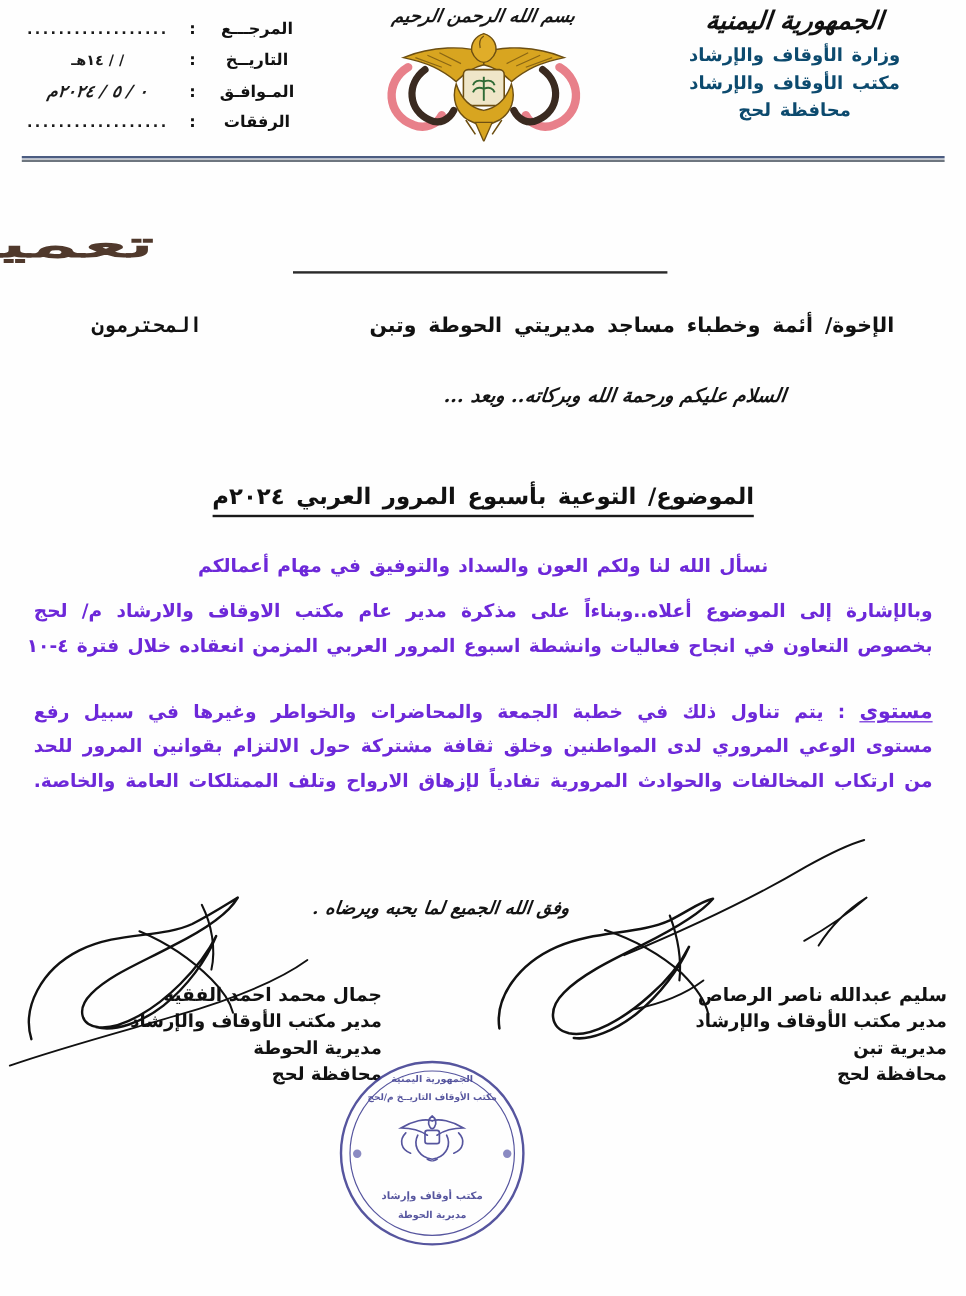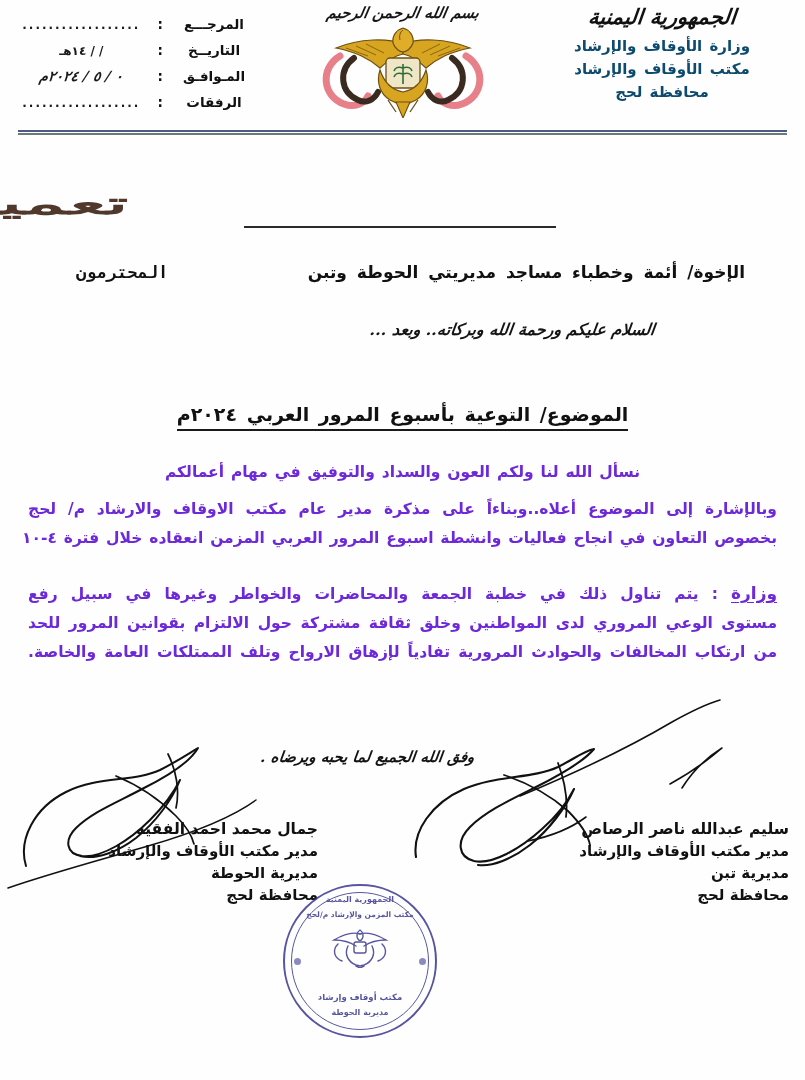--- a/index.html
+++ b/index.html
@@ -463,21 +463,21 @@
     <div class="para-line line-center">نسأل الله لنا ولكم العون والسداد والتوفيق في مهام أعمالكم</div>
 
     <div class="gap-small"></div>
 
     <div class="para-line line-just">وبالإشارة إلى الموضوع أعلاه..وبناءاً على مذكرة  مدير عام مكتب الاوقاف والارشاد م/ لحج</div>
     <div class="para-line line-just">بخصوص التعاون في انجاح فعاليات وانشطة اسبوع المرور العربي المزمن انعقاده خلال فترة ٤-١٠</div>
 
     <div class="gap-big"></div>
 
     <div class="para-line line-just">
-      <span class="lead">وزارة</span><span> : يتم تناول ذلك في خطبة الجمعة والمحاضرات والخواطر وغيرها في سبيل رفع</span>
+      <span class="lead">مستوى</span><span> : يتم تناول ذلك في خطبة الجمعة والمحاضرات والخواطر وغيرها في سبيل رفع</span>
     </div>
     <div class="para-line line-just">مستوى الوعي المروري لدى المواطنين وخلق ثقافة مشتركة حول الالتزام بقوانين المرور للحد</div>
     <div class="para-line line-just">من ارتكاب المخالفات والحوادث المرورية تفادياً لإزهاق الارواح وتلف الممتلكات العامة والخاصة.</div>
   </div>
 
   <div class="closing">وفق الله الجميع لما يحبه ويرضاه .</div>
 
   <div class="sig-zone">
 
     <div class="sig-block sig-right">
@@ -525,21 +525,21 @@
       <path class="ink" stroke-width="1.6" d="M0 96 C48 76 108 48 152 22 C170 12 186 4 200 0"></path>
       <path class="ink" stroke-width="1.6" d="M150 84 C168 74 186 62 202 48 C186 58 172 72 162 88"></path>
     </svg>
   </div>
 
   <div class="stamp">
     <div class="stamp-inner"></div>
     <div class="stamp-dot l"></div>
     <div class="stamp-dot r"></div>
     <div class="stamp-arc-top">الجمهورية اليمنية</div>
-    <div class="stamp-line2">مكتب المزمن والإرشاد م/لحج</div>
+    <div class="stamp-line2">مكتب الأوقاف التاريــخ م/لحج</div>
     <div class="stamp-eagle">
       <svg width="72" height="40" viewBox="0 0 72 40" aria-hidden="true">
         <g fill="none" stroke="#3b3a8f" stroke-width="1.4" stroke-linecap="round">
           <path d="M36 6 C30 4 20 6 10 12 C18 12 26 14 32 18"></path>
           <path d="M36 6 C42 4 52 6 62 12 C54 12 46 14 40 18"></path>
           <path d="M36 2 C33 4 32 8 34 11 C35 13 37 13 38 11 C40 8 39 4 36 2 Z"></path>
           <rect x="30" y="14" width="12" height="11" rx="2"></rect>
           <path d="M24 18 C20 26 24 34 32 37 L36 38 L40 37 C48 34 52 26 48 18"></path>
           <path d="M32 38 L36 40 L40 38"></path>
           <path d="M14 16 C8 22 10 30 18 33"></path>

